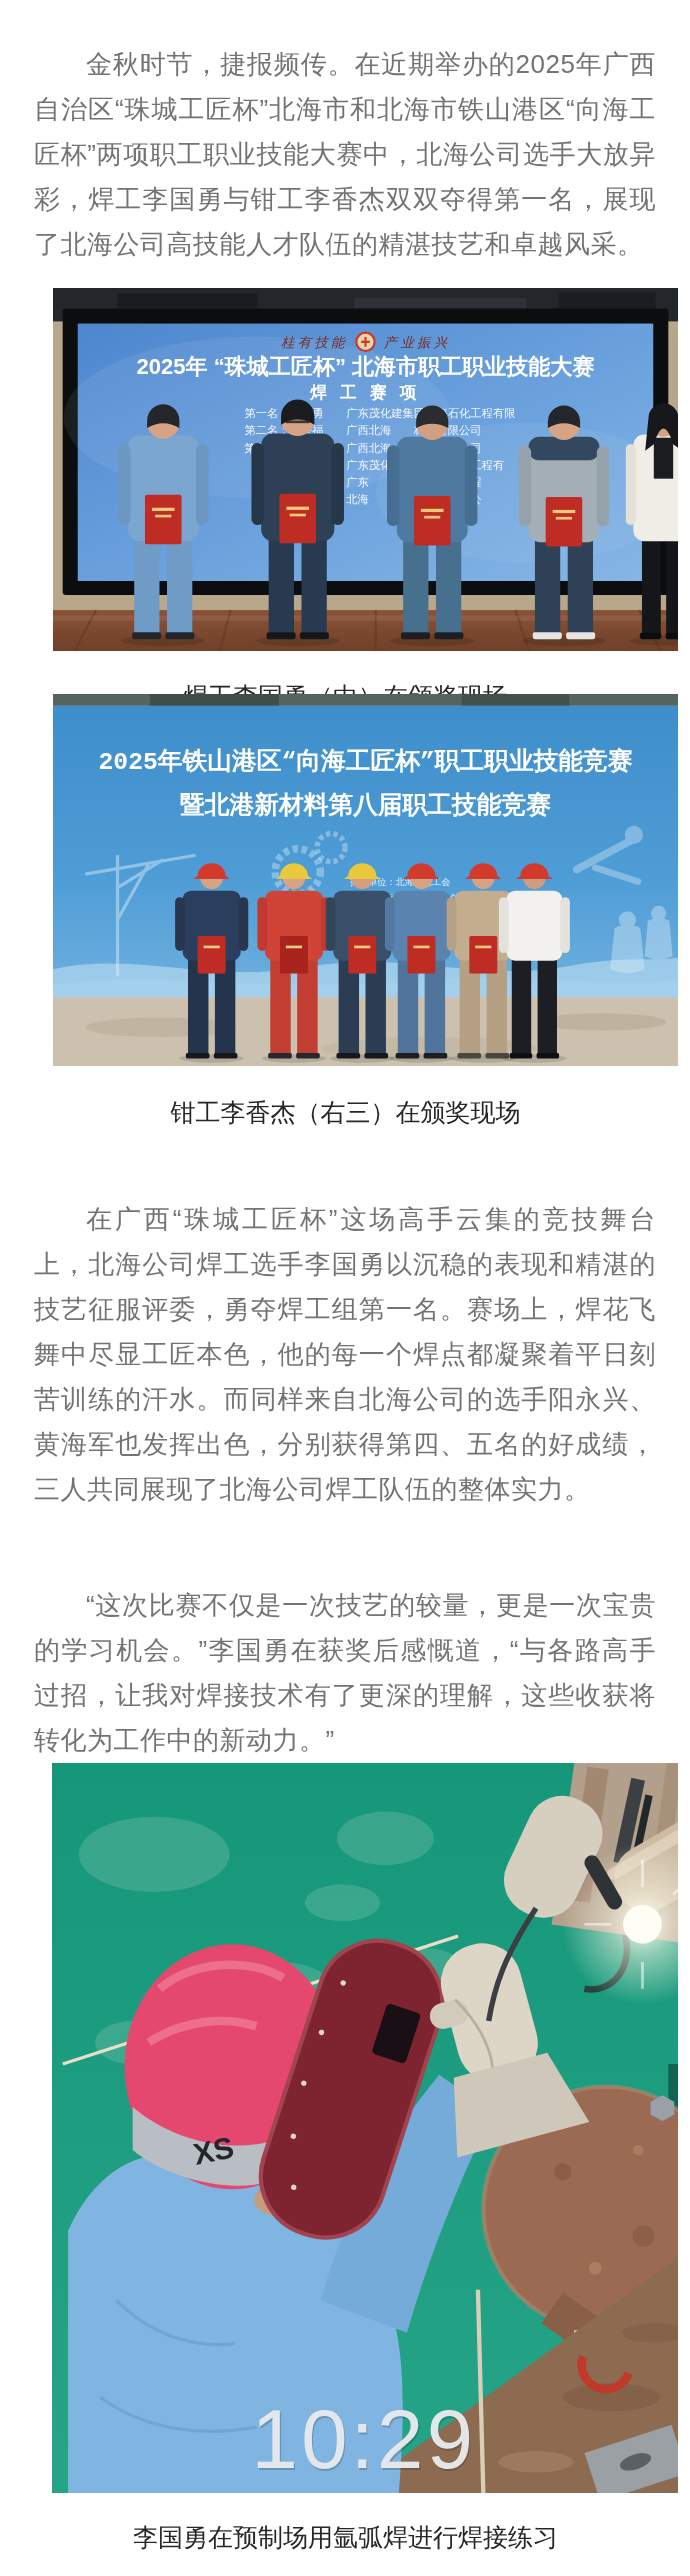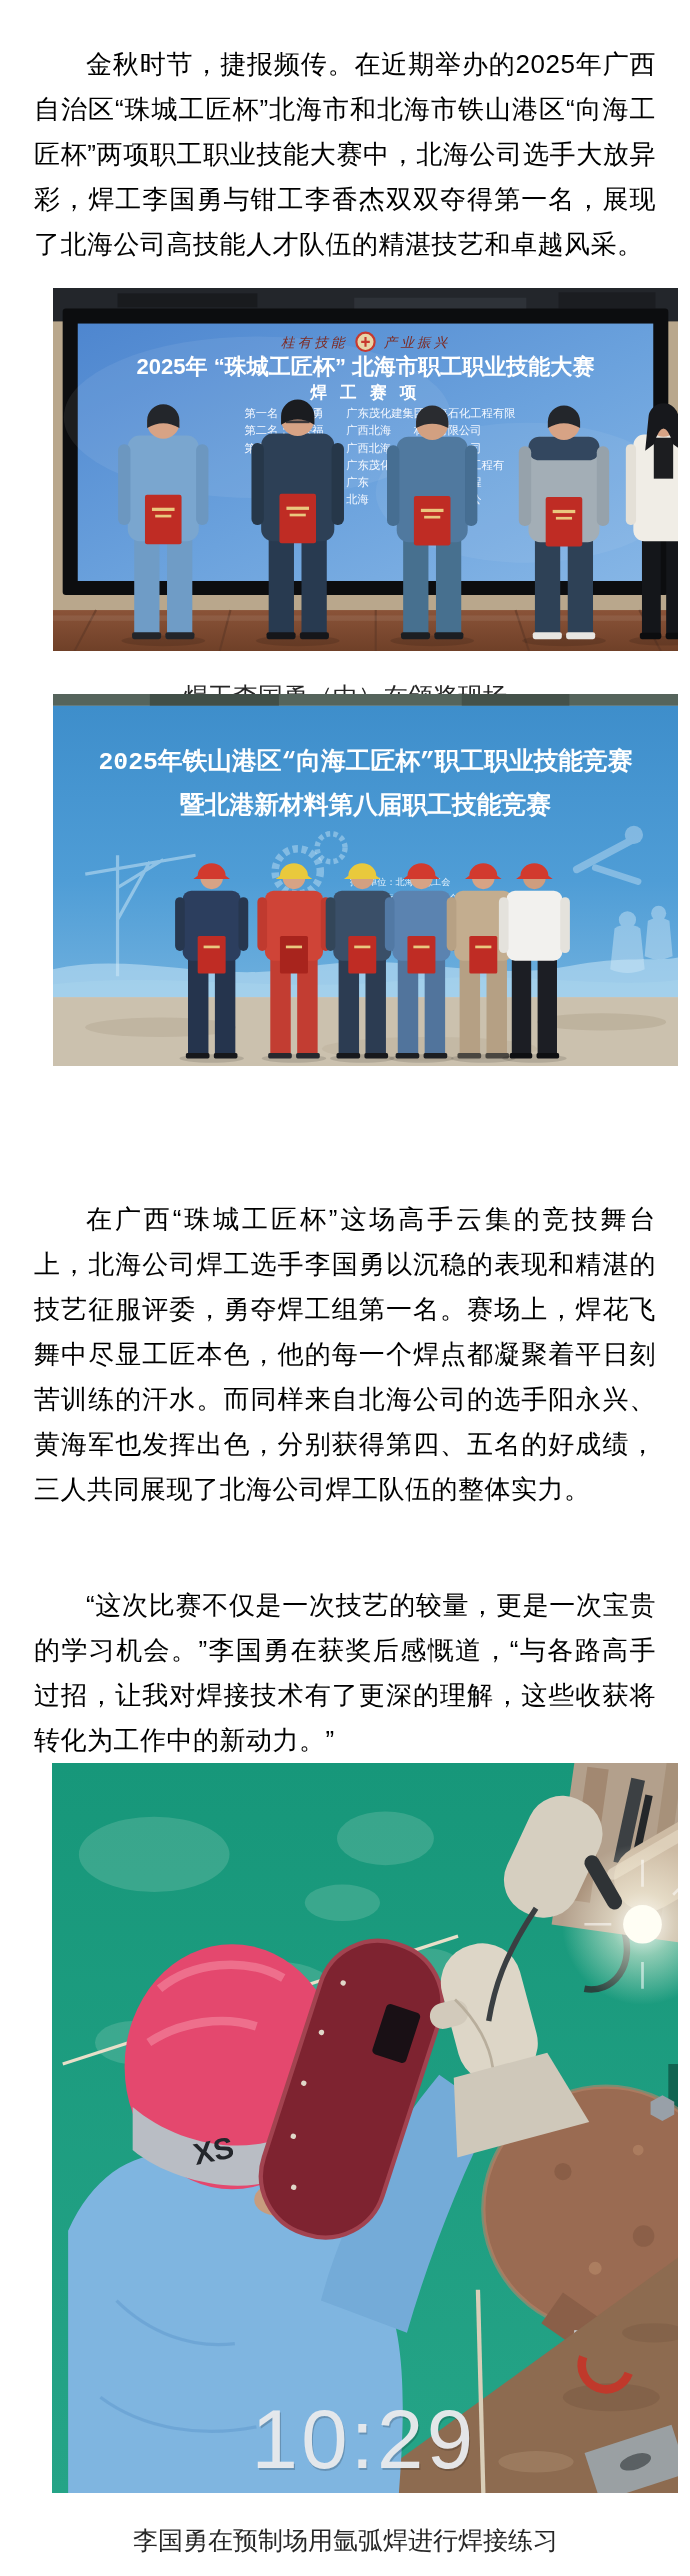--- a/index.html
+++ b/index.html
@@ -1,20 +1,20 @@
 <!DOCTYPE html>
 <html style="font-size:8.6px"><head>
 <meta charset="utf-8">
 <style>
   html,body{margin:0;padding:0;}
   body{width:691px;height:2576px;background:#ffffff;position:relative;
        font-family:"Liberation Sans", sans-serif;}
   .page{position:absolute;left:0;top:0;width:691px;height:2576px;background:#fff;overflow:hidden;}
   .para{position:absolute;left:34px;width:622px;font-size:26px;line-height:45px;
-        color:#000000;text-align:justify;text-indent:52px;letter-spacing:0.5px;}
+        color:#737373;text-align:justify;text-indent:52px;letter-spacing:0.5px;}
   .caption{position:absolute;left:0;width:691px;text-align:center;font-size:25px;
            line-height:34px;color:#262626;font-weight:500;margin-top:27px;}
   .photo{position:absolute;left:33px;width:625px;overflow:hidden;background:#dcdcdc;margin-left:20px;}
   .photo svg{display:block;width:100%;height:100%;}
   #photo3{left:32px;width:626px;}
 </style>
 </head>
 <body>
 
 <div class="page">
@@ -310,20 +310,21 @@
         <rect x="-46" y="-10" width="42" height="10" rx="3" fill="#0e0f12"></rect>
           <rect x="4" y="-10" width="42" height="10" rx="3" fill="#0e0f12"></rect>
         <rect x="-52" y="-312" width="104" height="130" rx="16" fill="#f2f1ee"></rect>
         <rect x="-66" y="-300" width="18" height="104" rx="9" fill="#e4e2dc"></rect>
           <rect x="48" y="-300" width="18" height="104" rx="9" fill="#e4e2dc"></rect>
         <circle cx="0" cy="-336" r="21" fill="#cf9d7e"></circle>
         <path d="M -26 -340 A 26 23 0 0 1 26 -340 L 34 -334 L -34 -334 Z" fill="#d23a2e"></path>
       </g>
     </svg>
   </div>
+  <div class="caption" style="top:1068px;">钳工李香杰（右三）在颁奖现场</div>
 
   <p class="para" style="top:1171px;">在广西“珠城工匠杯”这场高手云集的竞技舞台上，北海公司焊工选手李国勇以沉稳的表现和精湛的技艺征服评委，勇夺焊工组第一名。赛场上，焊花飞舞中尽显工匠本色，他的每一个焊点都凝聚着平日刻苦训练的汗水。而同样来自北海公司的选手阳永兴、黄海军也发挥出色，分别获得第四、五名的好成绩，三人共同展现了北海公司焊工队伍的整体实力。</p>
 
   <p class="para" style="top:1557px;">“这次比赛不仅是一次技艺的较量，更是一次宝贵的学习机会。”李国勇在获奖后感慨道，“与各路高手过招，让我对焊接技术有了更深的理解，这些收获将转化为工作中的新动力。”</p>
 
   <div class="photo" id="photo3" style="top:1763px;height:730px;">
     <svg viewBox="0 0 1164 1358" preserveAspectRatio="none">
       <defs>
         <linearGradient id="gGreen" x1="0" y1="0" x2="0" y2="1">
           <stop offset="0" stop-color="#17977a"></stop>
@@ -433,16 +434,16 @@
           <rect x="850" y="60" width="142" height="232" rx="66" fill="#d6cfc0"></rect>
           <rect x="975" y="148" width="112" height="28" rx="14" fill="#2f3336" transform="rotate(35 1000 162)"></rect>
         </g>
         <path d="M900 270 C840 360 822 420 812 480" stroke="#3a3f42" stroke-width="10" fill="none"></path>
       </g>
 
       <text x="582" y="1316" text-anchor="middle" font-size="155" letter-spacing="6" fill="#000000" opacity="0.18">10:29</text>
       <text x="580" y="1312" text-anchor="middle" font-size="155" letter-spacing="6" fill="#e9ebee" opacity="0.96">10:29</text>
     </svg>
   </div>
-  <div class="caption" style="top:2496px;">李国勇在预制场用氩弧焊进行焊接练习</div>
+  <div class="caption" style="top:2496px;font-family:Liberation Mono, monospace;">李国勇在预制场用氩弧焊进行焊接练习</div>
 
 </div>
 
 
 </body></html>

